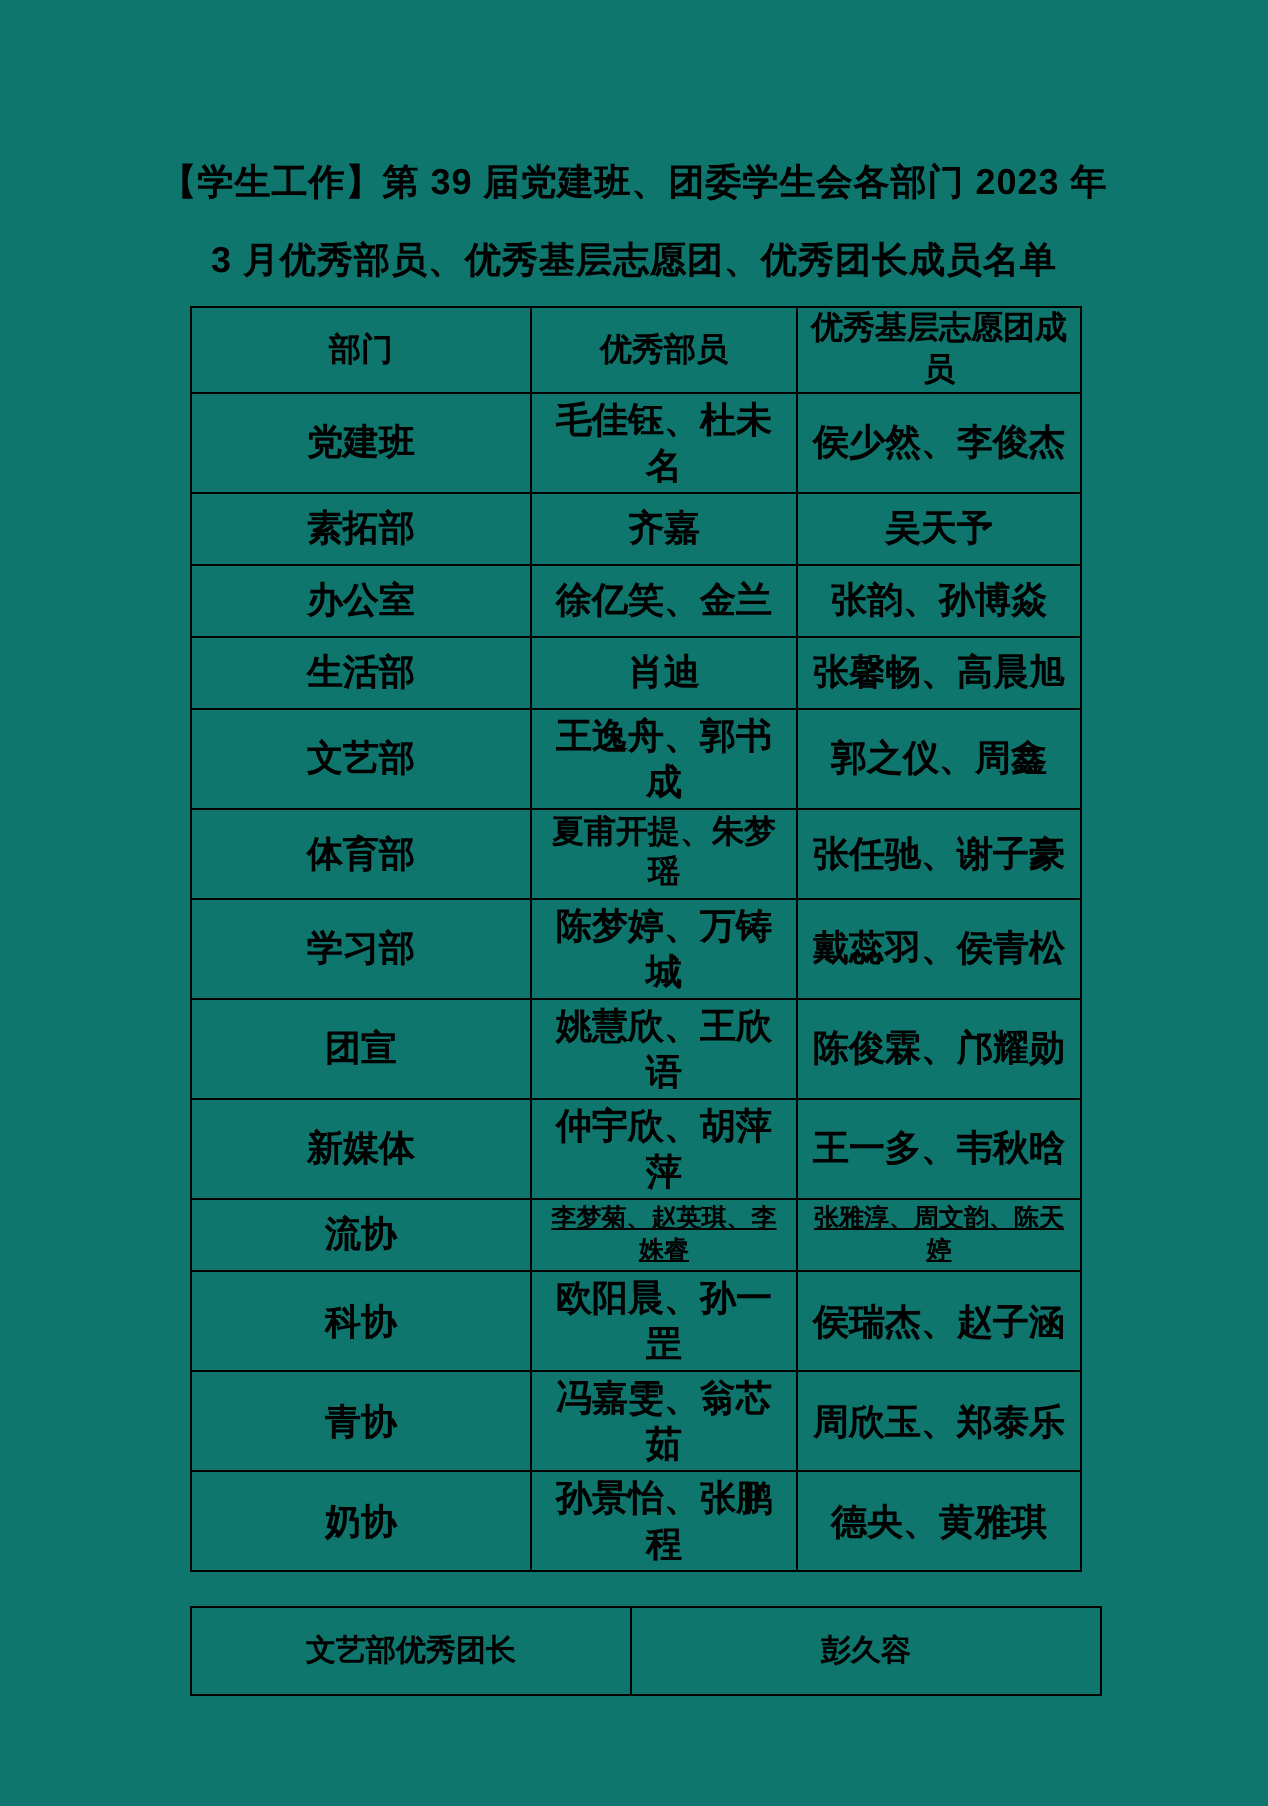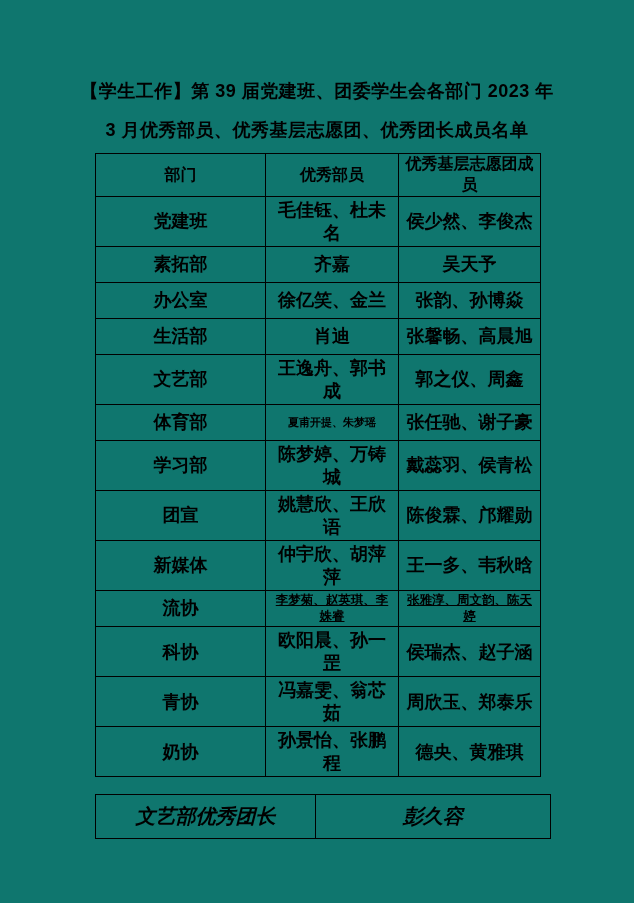--- a/index.html
+++ b/index.html
@@ -49,32 +49,31 @@
     height: 32px;
     font-size: 16px;
     font-weight: bold;
   }
   .main-table td {
     height: 36px;
     font-size: 18px;
     padding: 2px 4px;
     line-height: 1.25;
   }
-  .main-table td.cell-medium { font-size: 11px; }
+  .main-table td.cell-medium { font-size: 16px; }
   .main-table td.cell-small  { font-size: 12.5px; padding: 2px 8px; text-decoration: underline; }
   .footer-table-wrap {
     margin: 17px 0 0 95px;
   }
   .footer-table { width: 455px; }
   .footer-table col.f1 { width: 220px; }
   .footer-table col.f2 { width: 235px; }
   .footer-table td {
     height: 44px;
-    font-size: 20px;
-    font-style: italic;
+    font-size: 15px;
   }
 </style>
 </head>
 <body>
 
 <div class="page">
 
   <div class="doc-title">
     <div>【学生工作】第 39 届党建班、团委学生会各部门 2023 年</div>
     <div>3 月优秀部员、优秀基层志愿团、优秀团长成员名单</div>

